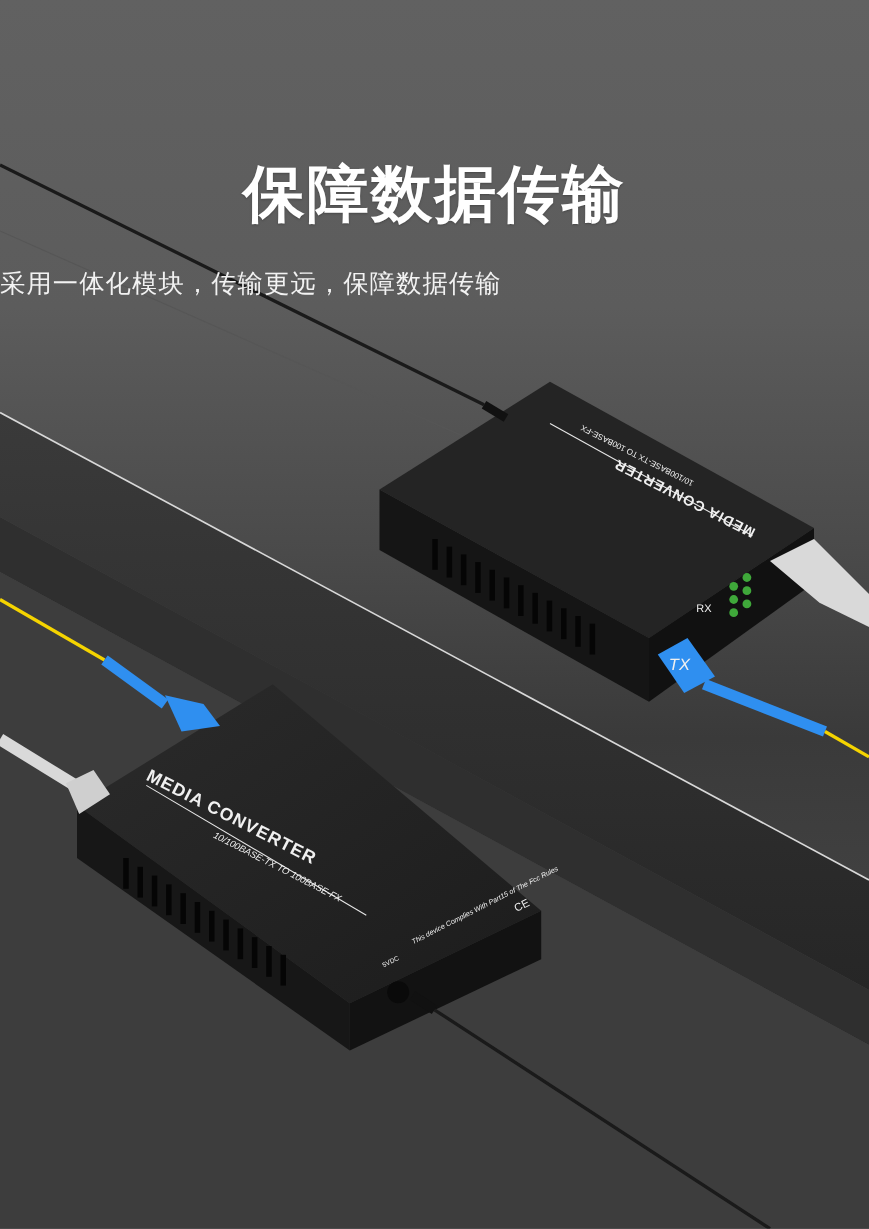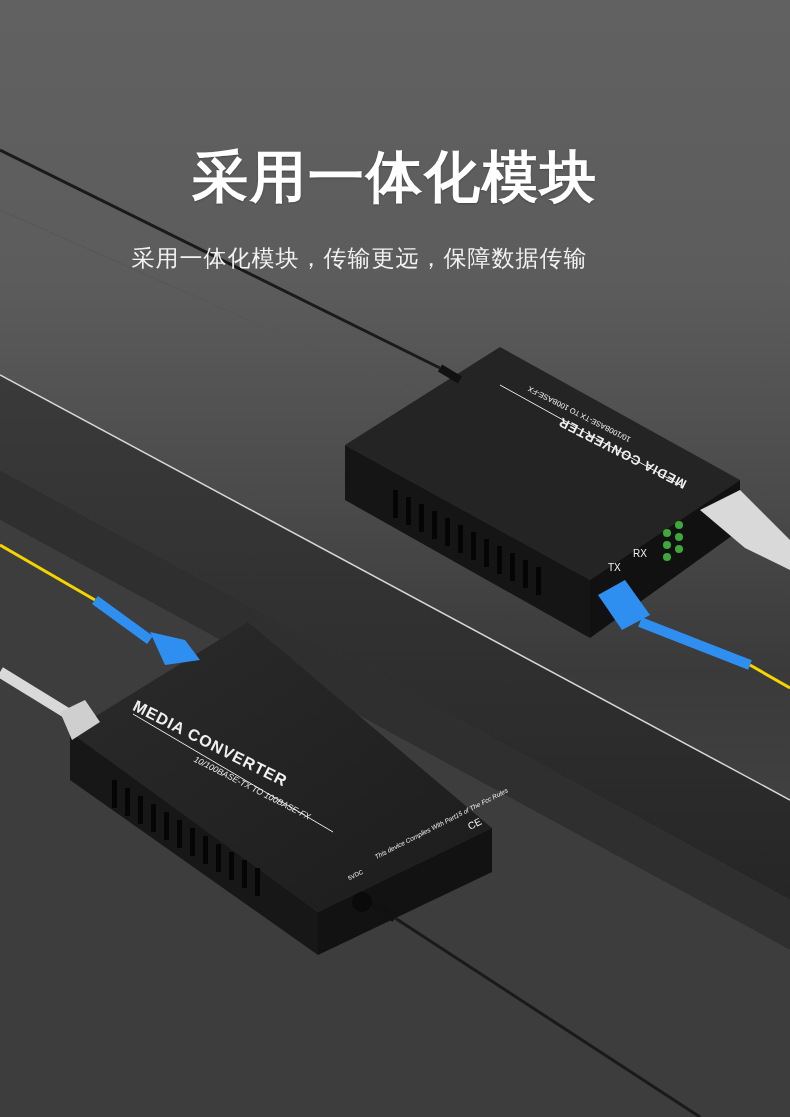--- a/index.html
+++ b/index.html
@@ -3,31 +3,31 @@
   <meta charset="utf-8">
   <style>
     html, body { margin: 0; padding: 0; }
     body { width: 790px; height: 1117px; overflow: hidden; background: #5e5e5e; font-family: "DejaVu Sans", sans-serif; }
     .stage { position: relative; width: 790px; height: 1117px; overflow: hidden;
       background: linear-gradient(180deg, #616161 0%, #5c5c5c 25%, #4a4a4a 45%, #3a3a3a 60%, #454545 80%, #505050 100%); }
     .scene { position: absolute; left: 0; top: 0; }
     .headline { position: absolute; left: 0; top: 142px; width: 790px; text-align: center;
       color: #ffffff; font-size: 56px; font-weight: bold; letter-spacing: 2px; line-height: 70px;
       text-shadow: 0 1px 2px rgba(0,0,0,0.25); }
-    .subline { position: absolute; left: 0; top: 242px; width: 719px; text-align: center;
+    .subline { position: absolute; left: 0; top: 242px; width: 719px; text-align: left;
       color: #f2f2f2; font-size: 23px; letter-spacing: 1px; line-height: 32px; }
     .lbl { position: absolute; color: #f0f0f0; font-family: "Liberation Sans", sans-serif; white-space: nowrap; transform-origin: 0 0; }
     .brand-a { left: 138px; top: 697px; font-size: 16px; font-weight: bold; transform: rotate(27deg); letter-spacing: 1px; }
     .spec-a { left: 197px; top: 754px; font-size: 8.5px; font-style: italic; transform: rotate(27deg); }
     .brand-b { left: 682px; top: 492px; font-size: 13px; font-weight: bold; transform: rotate(207deg); letter-spacing: 1px; }
     .spec-b { left: 628px; top: 444px; font-size: 7.5px; transform: rotate(207deg); }
     .fcc { left: 373px; top: 853px; font-size: 6.5px; font-style: italic; transform: rotate(-27deg); line-height: 9px; }
     .vdc { left: 347px; top: 876px; font-size: 6px; transform: rotate(-27deg); }
     .ce { left: 466px; top: 822px; font-size: 10px; transform: rotate(-27deg); }
-    .tx { left: 608px; top: 562px; font-size: 10px; }
+    .tx { left: 608px; top: 596px; font-size: 15px; font-style: italic; }
     .rx { left: 633px; top: 548px; font-size: 10px; }
   </style>
 </head>
 <body>
 
 <div class="stage">
 
   <svg class="scene" width="790" height="1117" viewBox="0 0 790 1117">
     <defs>
       <linearGradient id="slab" x1="0" y1="0" x2="0" y2="1">
@@ -113,21 +113,21 @@
       <polygon points="150,632 185,640 200,660 165,665" fill="#2f8ff0"></polygon>
 
       <polygon points="60,712 85,700 100,722 72,740" fill="#cfcfcf"></polygon>
 
       <circle cx="362" cy="902" r="10" fill="#0a0a0a"></circle>
       <path d="M375,905 L395,918" stroke="#111" stroke-width="9"></path>
       <path d="M395,918 L700,1117" stroke="#1a1a1a" stroke-width="3" fill="none"></path>
     </g>
   </svg>
 
-  <div class="headline">采用一体化模块</div>
+  <div class="headline">保障数据传输</div>
   <div class="subline">采用一体化模块，传输更远，保障数据传输</div>
 
   <div class="lbl brand-a">MEDIA CONVERTER</div>
   <div class="lbl spec-a">10/100BASE-TX TO 100BASE-FX</div>
   <div class="lbl fcc">This device Complies With Part15 of The Fcc Rules</div>
   <div class="lbl vdc">5VDC</div>
   <div class="lbl ce">CE</div>
 
   <div class="lbl brand-b">MEDIA CONVERTER</div>
   <div class="lbl spec-b">10/100BASE-TX TO 100BASE-FX</div>

